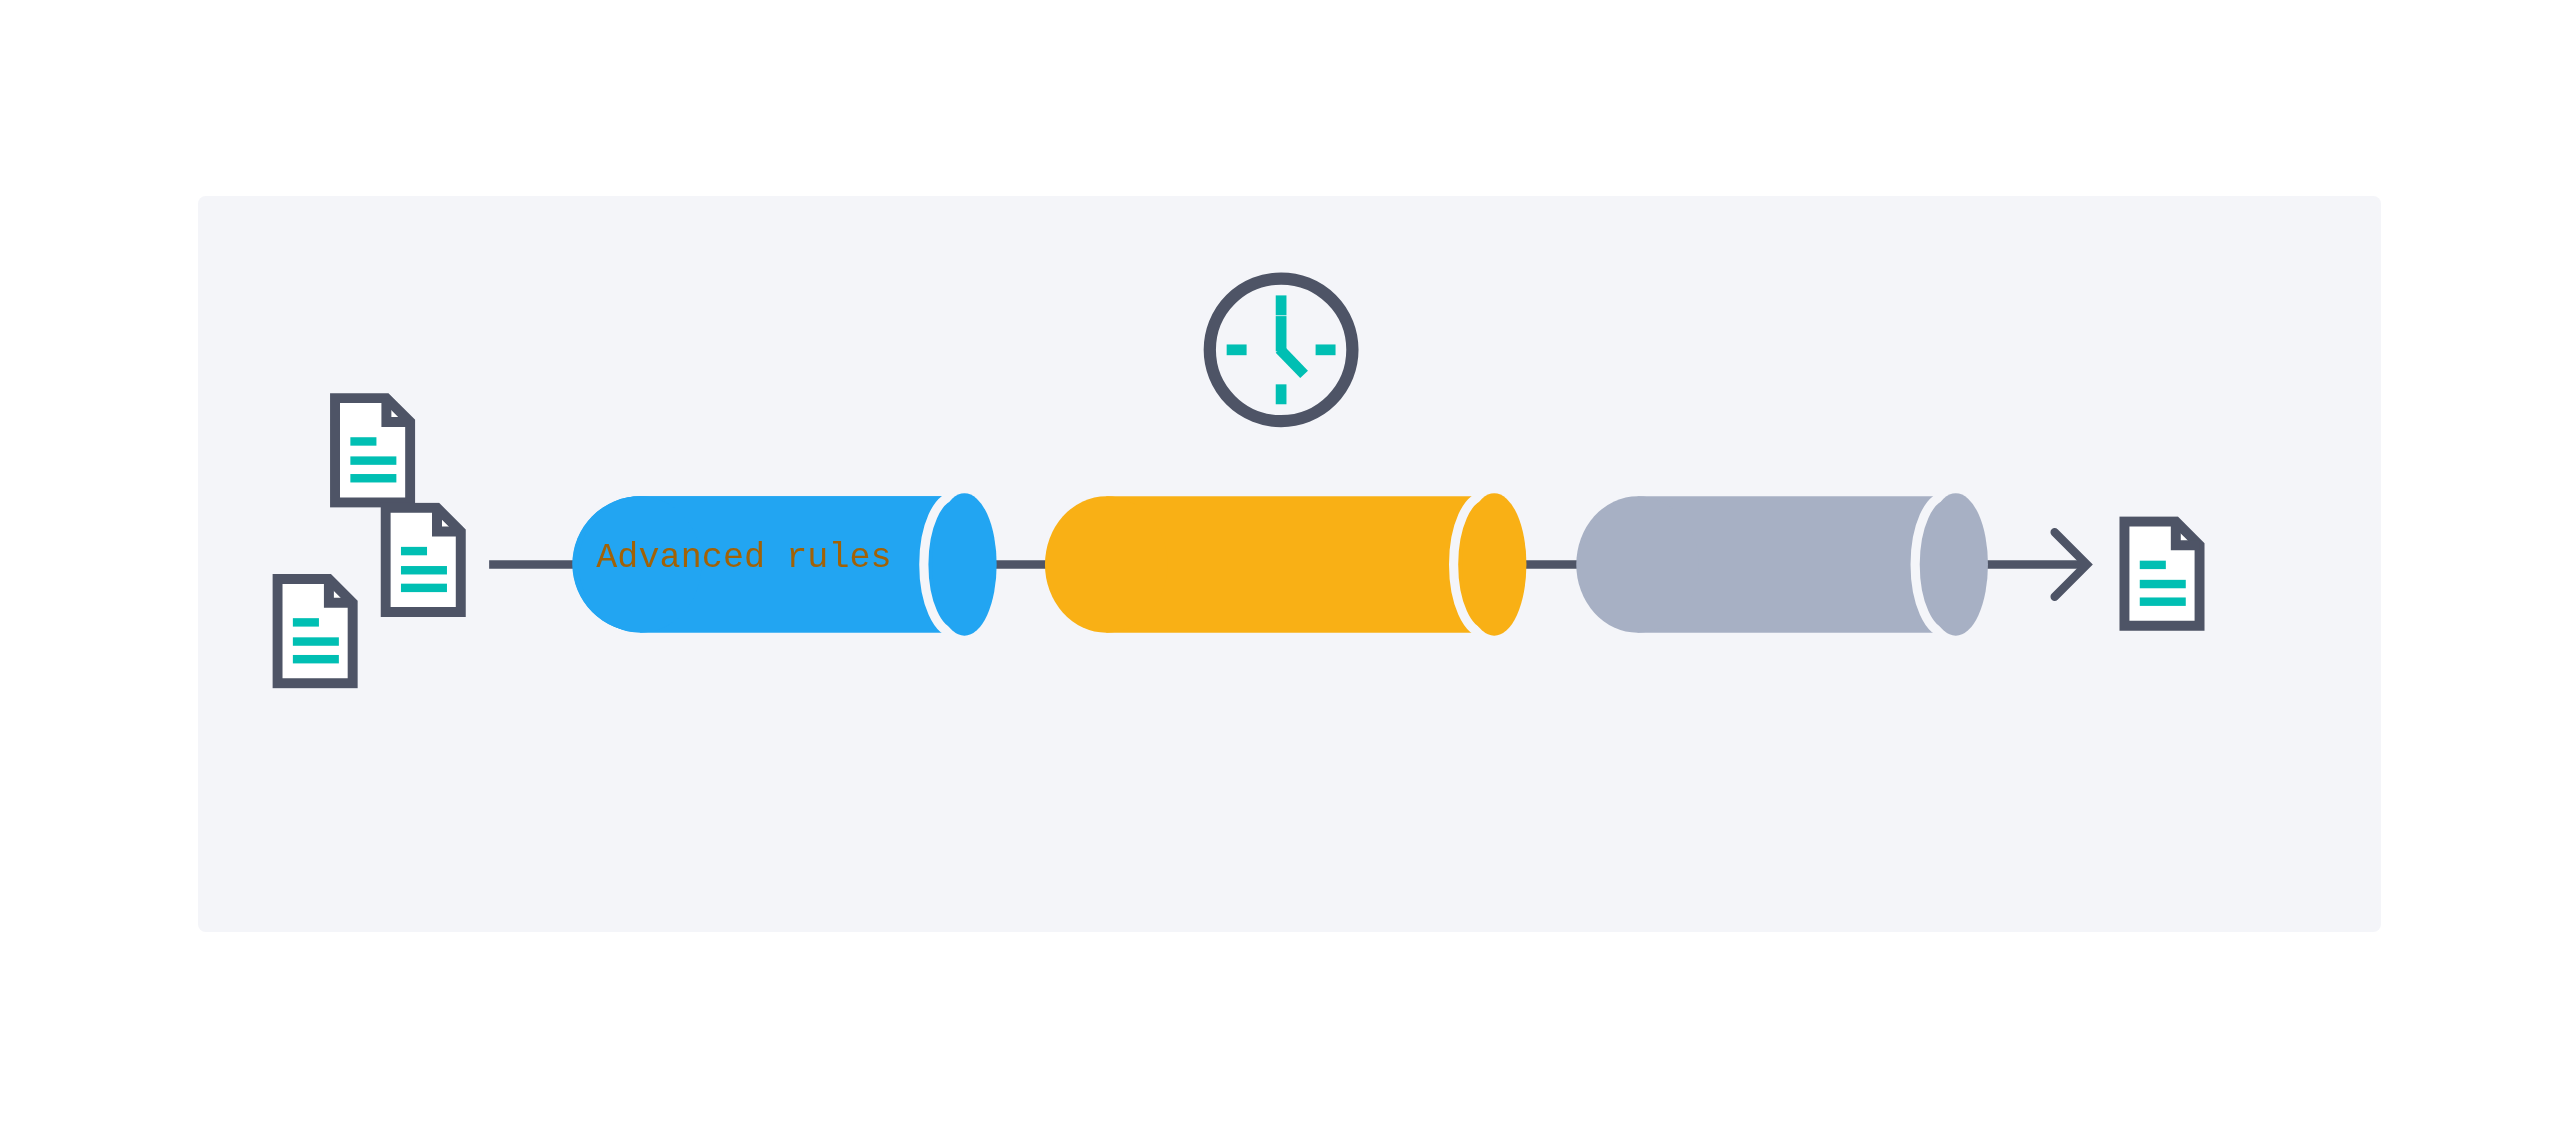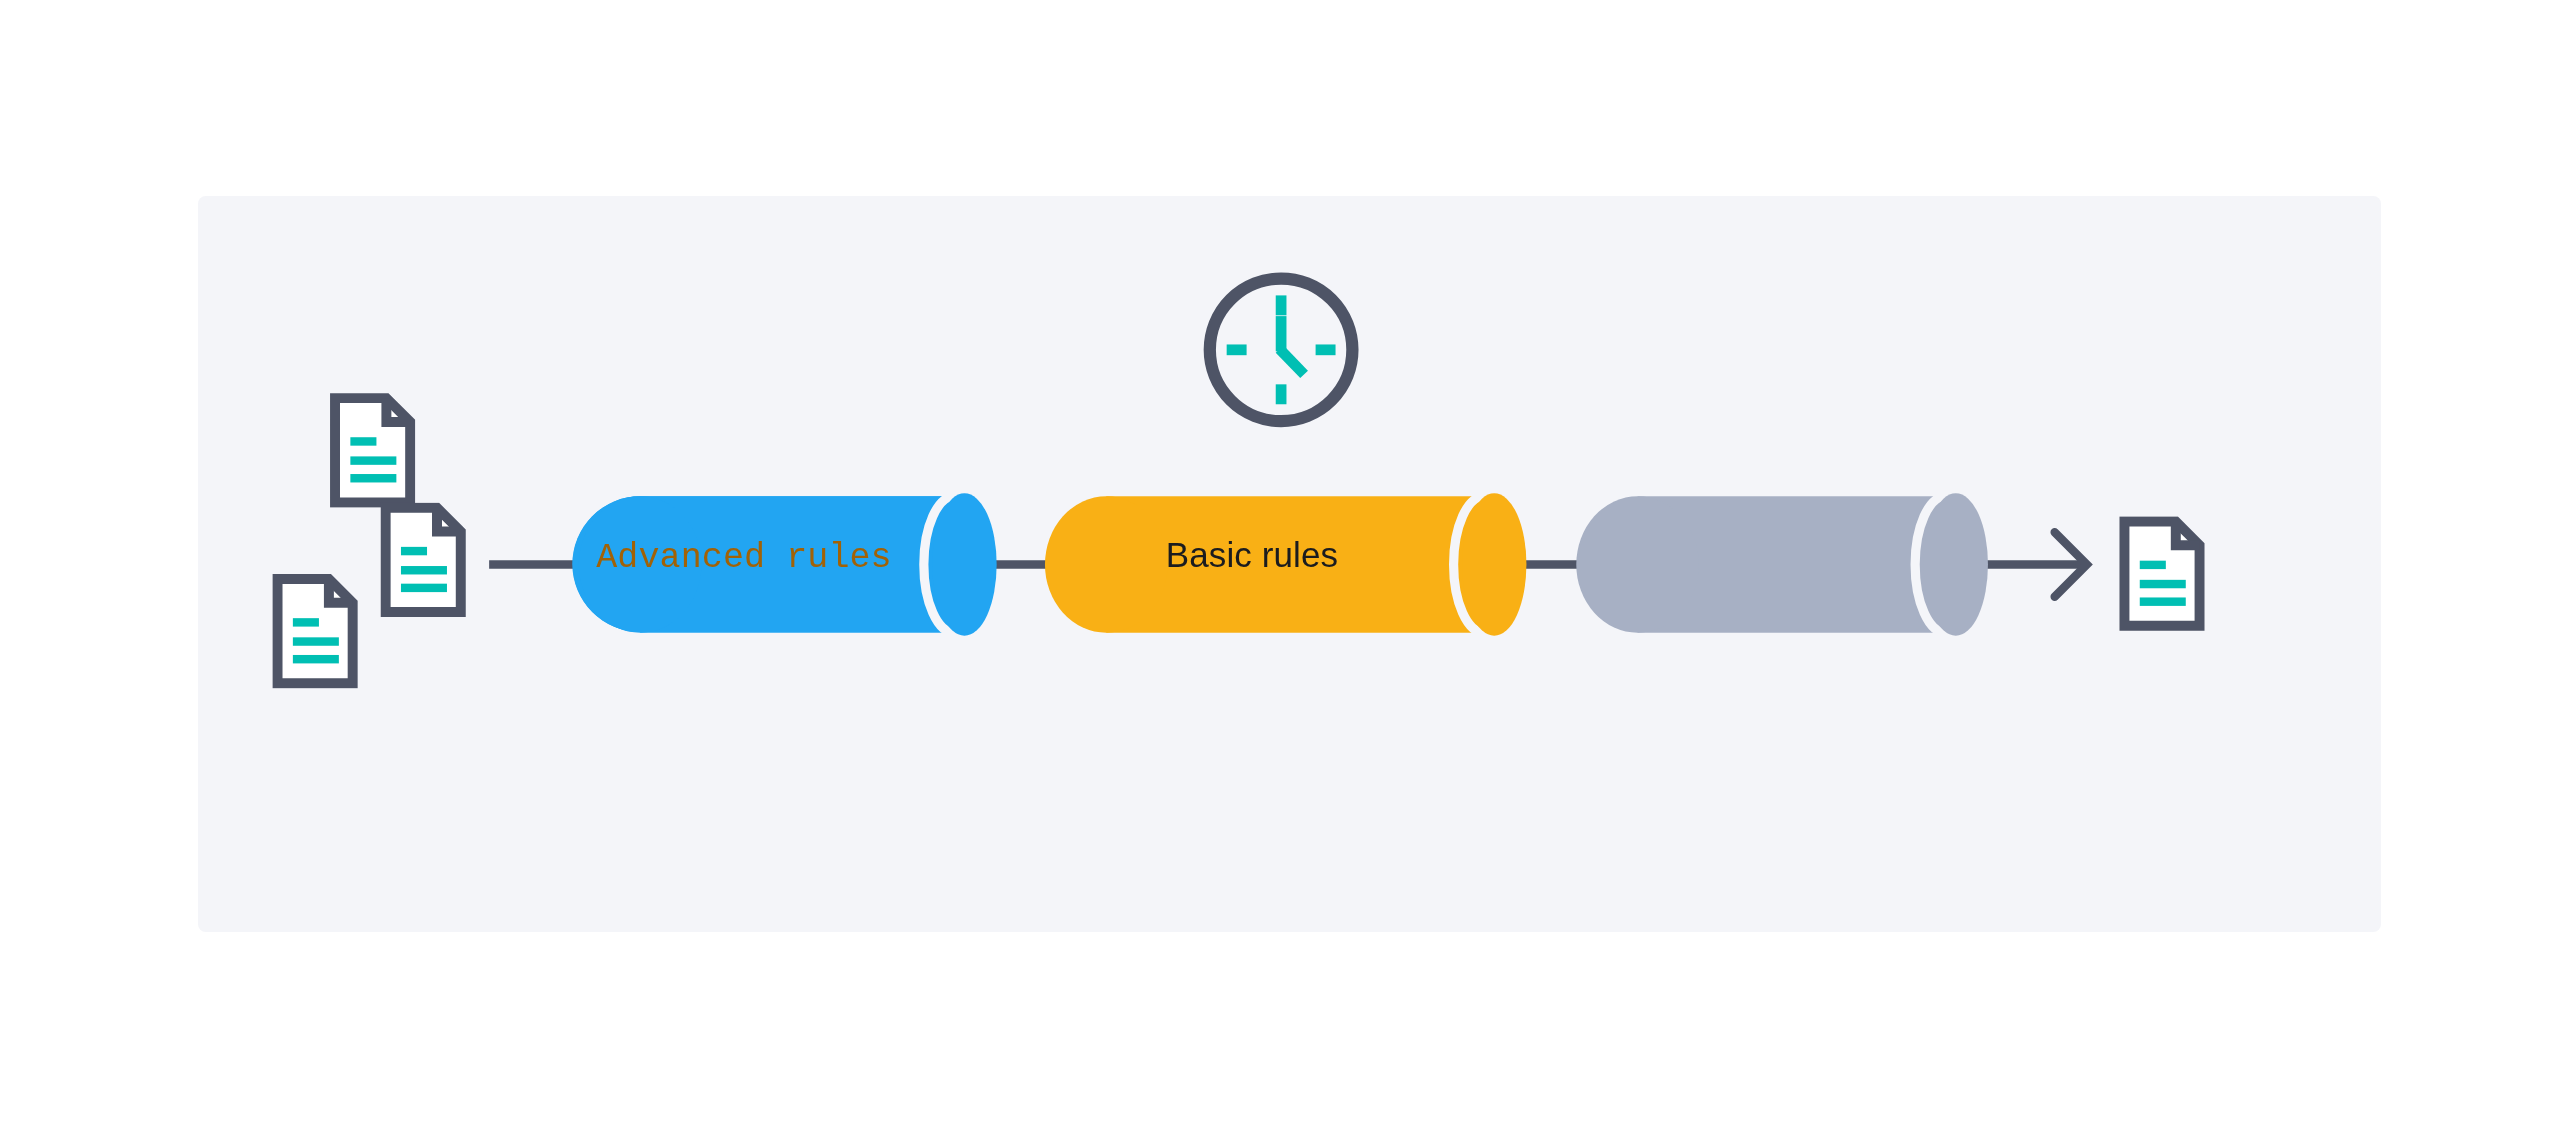--- a/index.html
+++ b/index.html
@@ -153,17 +153,16 @@
       <rect x="1600" y="449" width="26" height="14" fill="#00bfb3"></rect>
 
       <line x1="1671" y1="412" x2="1671" y2="458" stroke="#00bfb3" stroke-width="14" stroke-linecap="butt"></line>
       <line x1="1669" y1="455" x2="1701" y2="488" stroke="#00bfb3" stroke-width="14" stroke-linecap="butt"></line>
     </g>
 
   </svg>
 
   <div class="node-label" id="label-advanced-rules">Advanced rules</div>
 
-  <div class="node-label" id="label-basic-rules">Basic rules</div>
 
 
 </div>
 
 
 </body></html>

